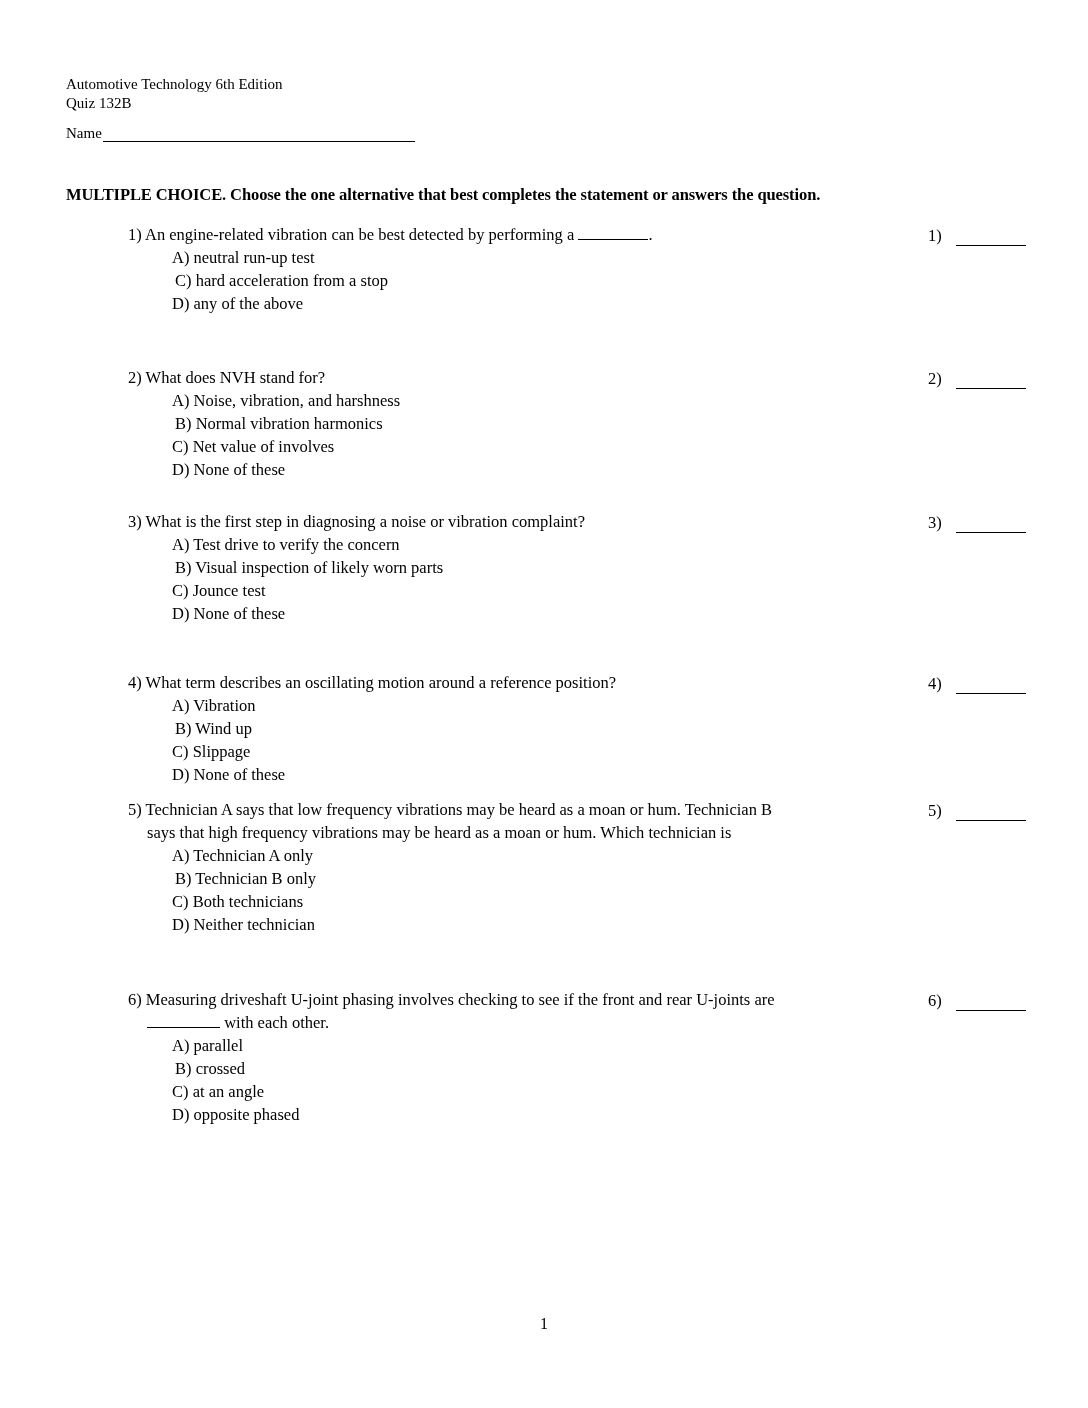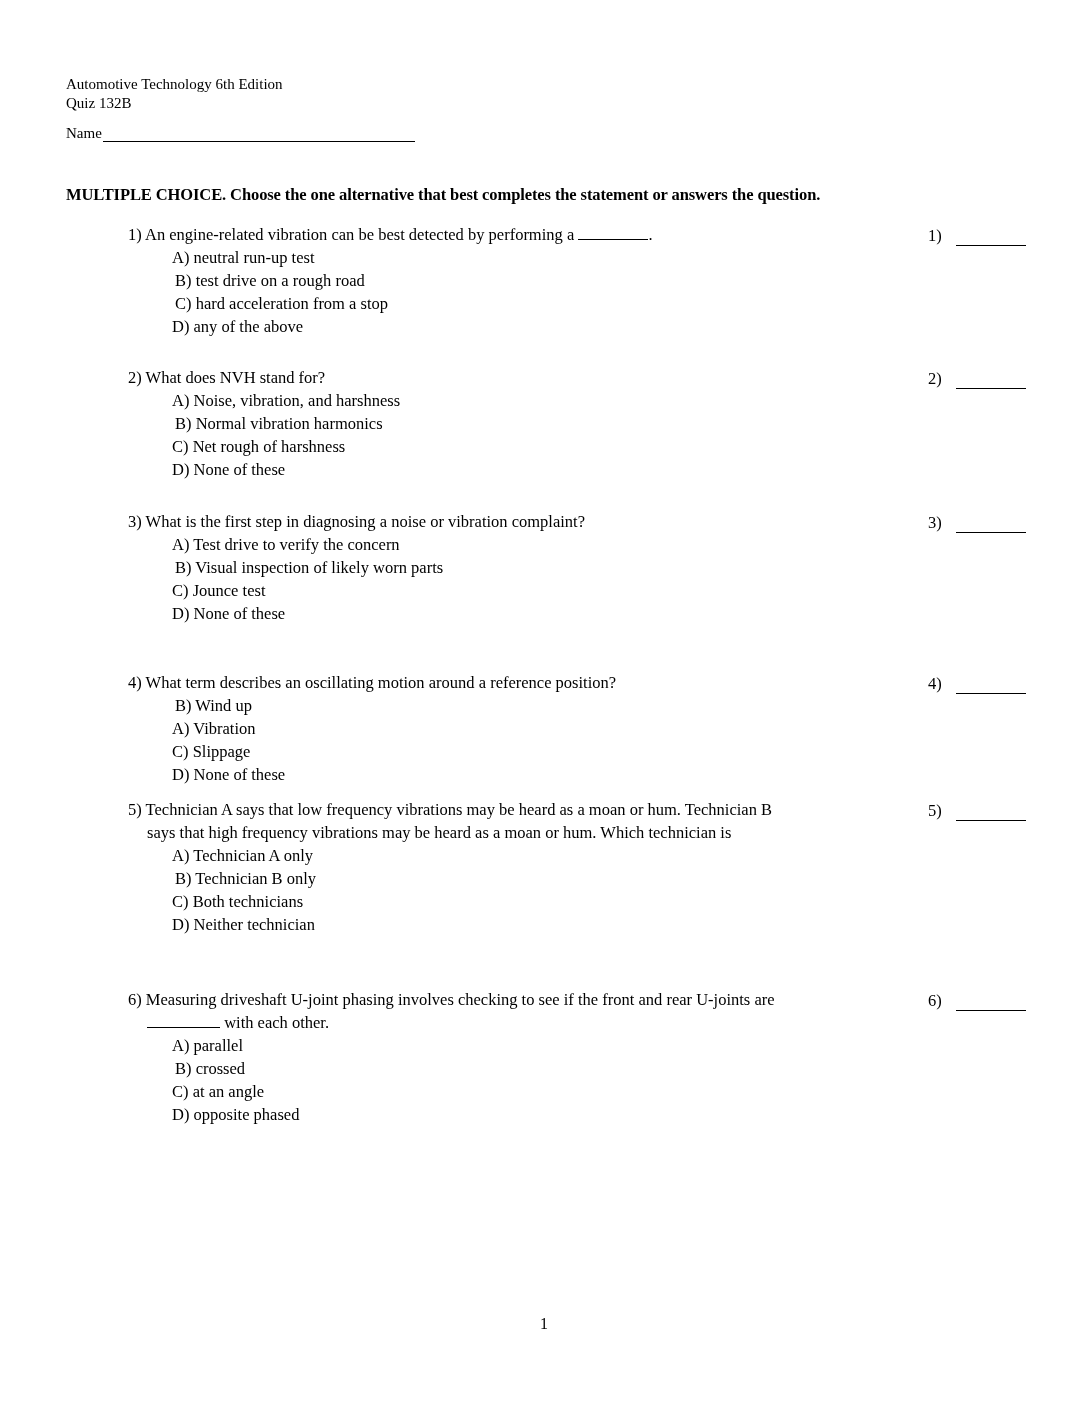--- a/index.html
+++ b/index.html
@@ -39,34 +39,33 @@
 
 <div class="instructions">MULTIPLE CHOICE.  Choose the one alternative that best completes the statement or answers the question.</div>
 
 <div class="question" style="top:223px;">
   <div class="q-line q-stem"><span>1) An engine-related vibration can be best detected by performing a </span><span class="blank-inline"></span><span>.</span></div>
   <div class="answer-slot">
     <span class="answer-num">1)</span>
     <span class="answer-line"></span>
   </div>
   <div class="opt">A) neutral run-up test</div>
-  <div class="opt ind">B) test drive on a rough road</div>
   <div class="opt ind">C) hard acceleration from a stop</div>
   <div class="opt">D) any of the above</div>
 </div>
 
 <div class="question" style="top:366px;">
   <div class="q-line q-stem">2) What does NVH stand for?</div>
   <div class="answer-slot">
     <span class="answer-num">2)</span>
     <span class="answer-line"></span>
   </div>
   <div class="opt">A) Noise, vibration, and harshness</div>
   <div class="opt ind">B) Normal vibration harmonics</div>
-  <div class="opt">C) Net rough of harshness</div>
+  <div class="opt">C) Net value of involves</div>
   <div class="opt">D) None of these</div>
 </div>
 
 <div class="question" style="top:510px;">
   <div class="q-line q-stem">3) What is the first step in diagnosing a noise or vibration complaint?</div>
   <div class="answer-slot">
     <span class="answer-num">3)</span>
     <span class="answer-line"></span>
   </div>
   <div class="opt">A) Test drive to verify the concern</div>
@@ -74,22 +73,22 @@
   <div class="opt">C) Jounce test</div>
   <div class="opt">D) None of these</div>
 </div>
 
 <div class="question" style="top:654px;margin-top:17px;">
   <div class="q-line q-stem">4) What term describes an oscillating motion around a reference position?</div>
   <div class="answer-slot">
     <span class="answer-num">4)</span>
     <span class="answer-line"></span>
   </div>
+  <div class="opt">A) Vibration</div>
   <div class="opt ind">B) Wind up</div>
-  <div class="opt">A) Vibration</div>
   <div class="opt">C) Slippage</div>
   <div class="opt">D) None of these</div>
 </div>
 
 <div class="question" style="top:798px;">
   <div class="q-line q-stem">5) Technician A says that low frequency vibrations may be heard as a moan or hum. Technician B</div>
   <div class="answer-slot">
     <span class="answer-num">5)</span>
     <span class="answer-line"></span>
   </div>

